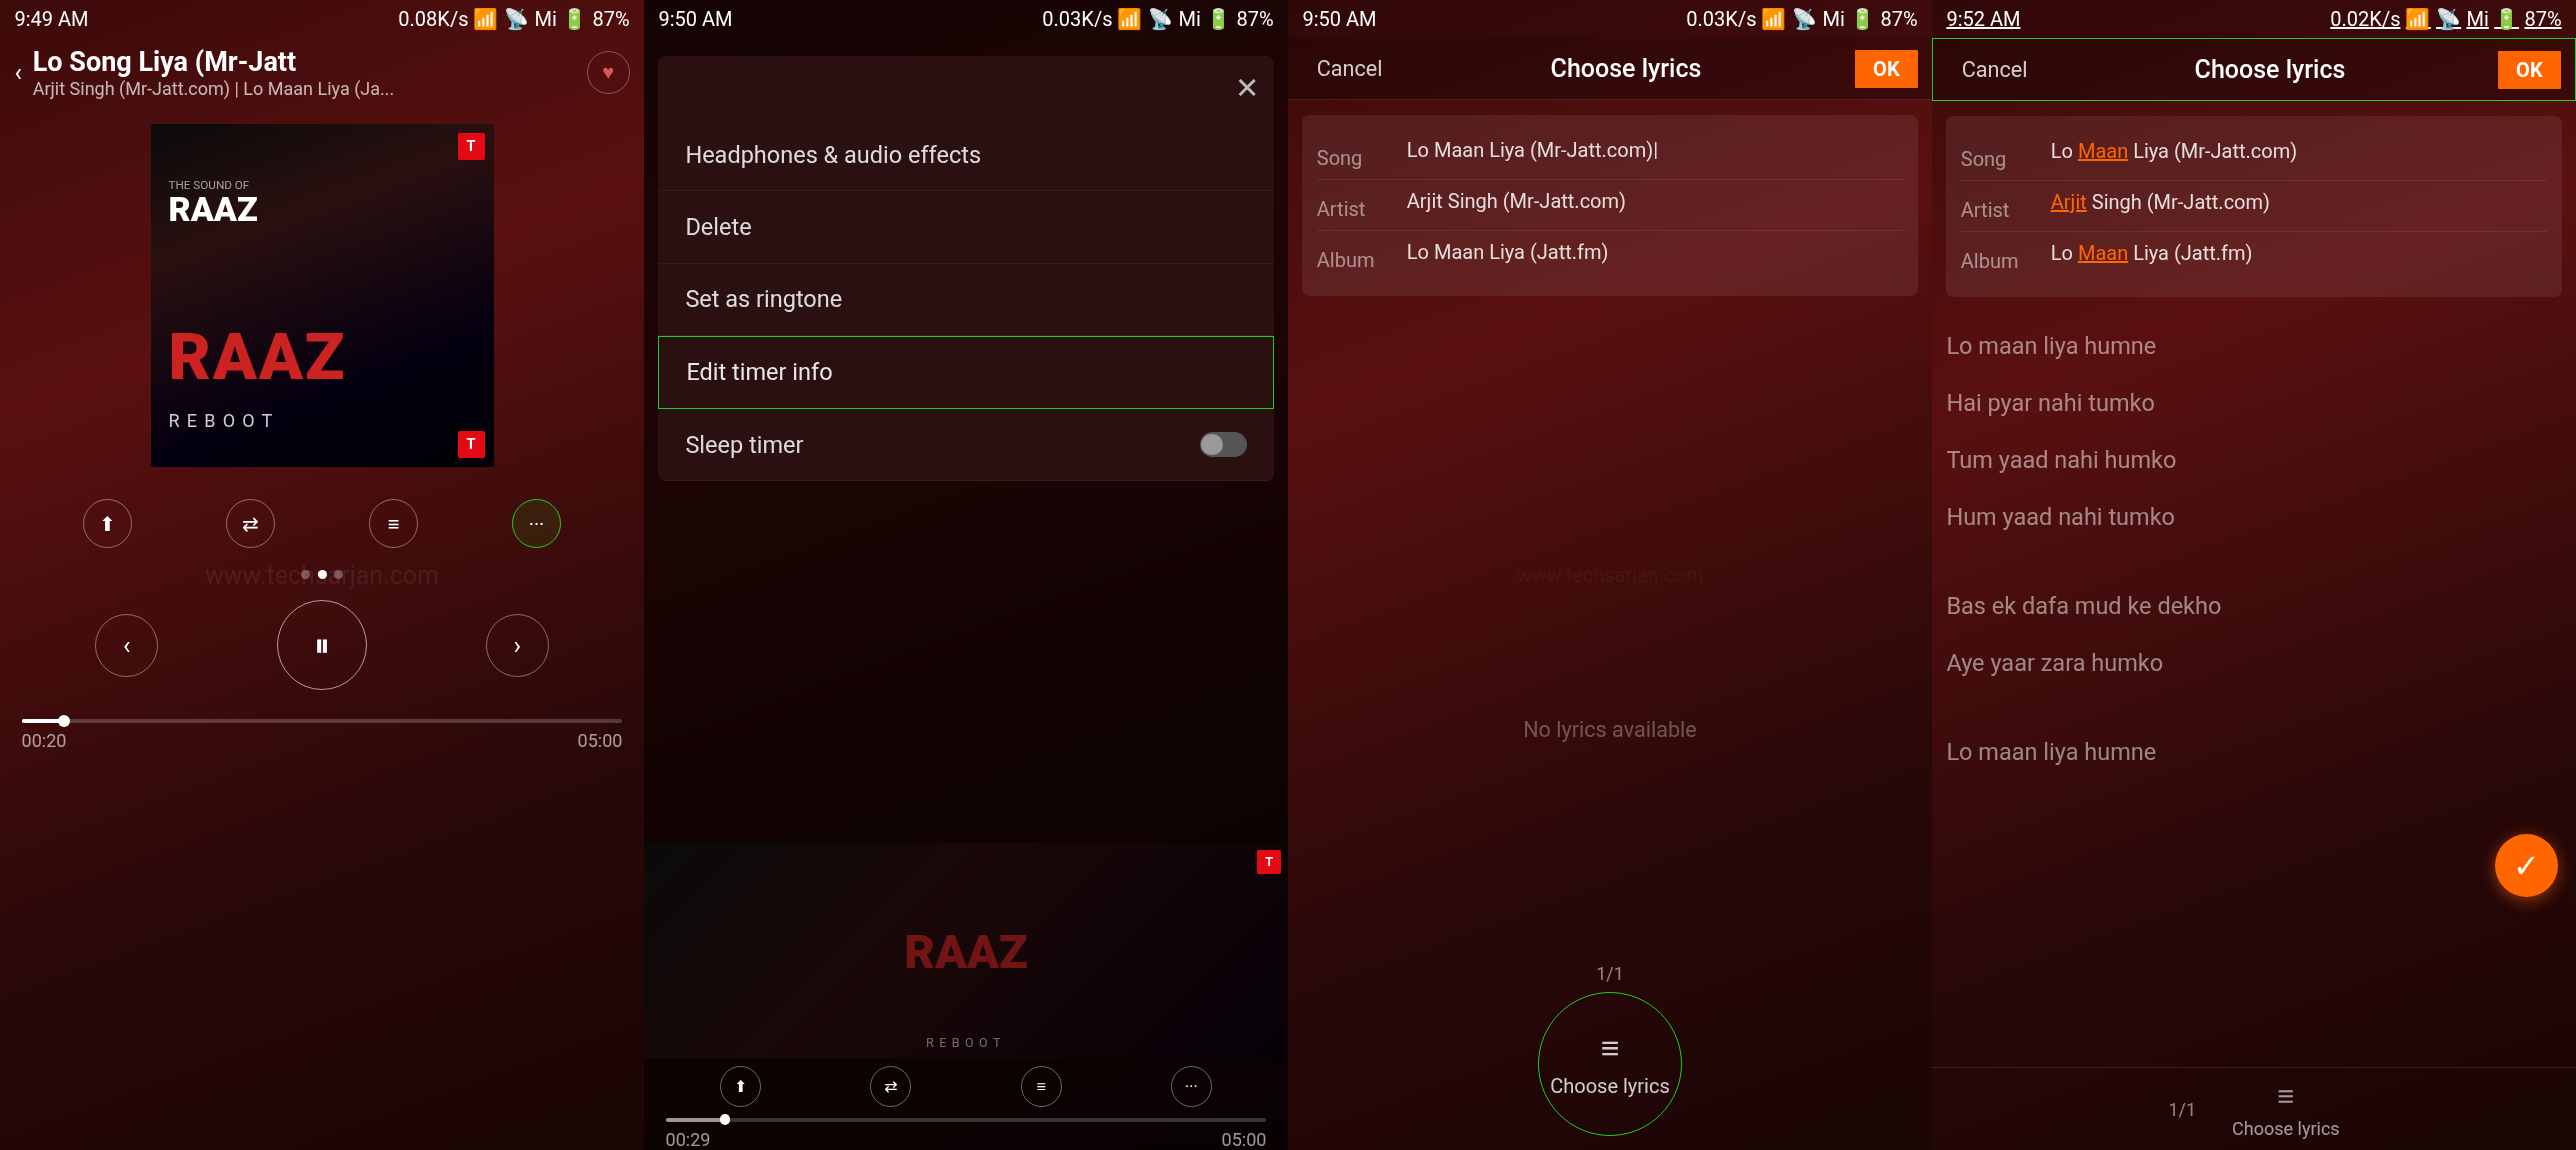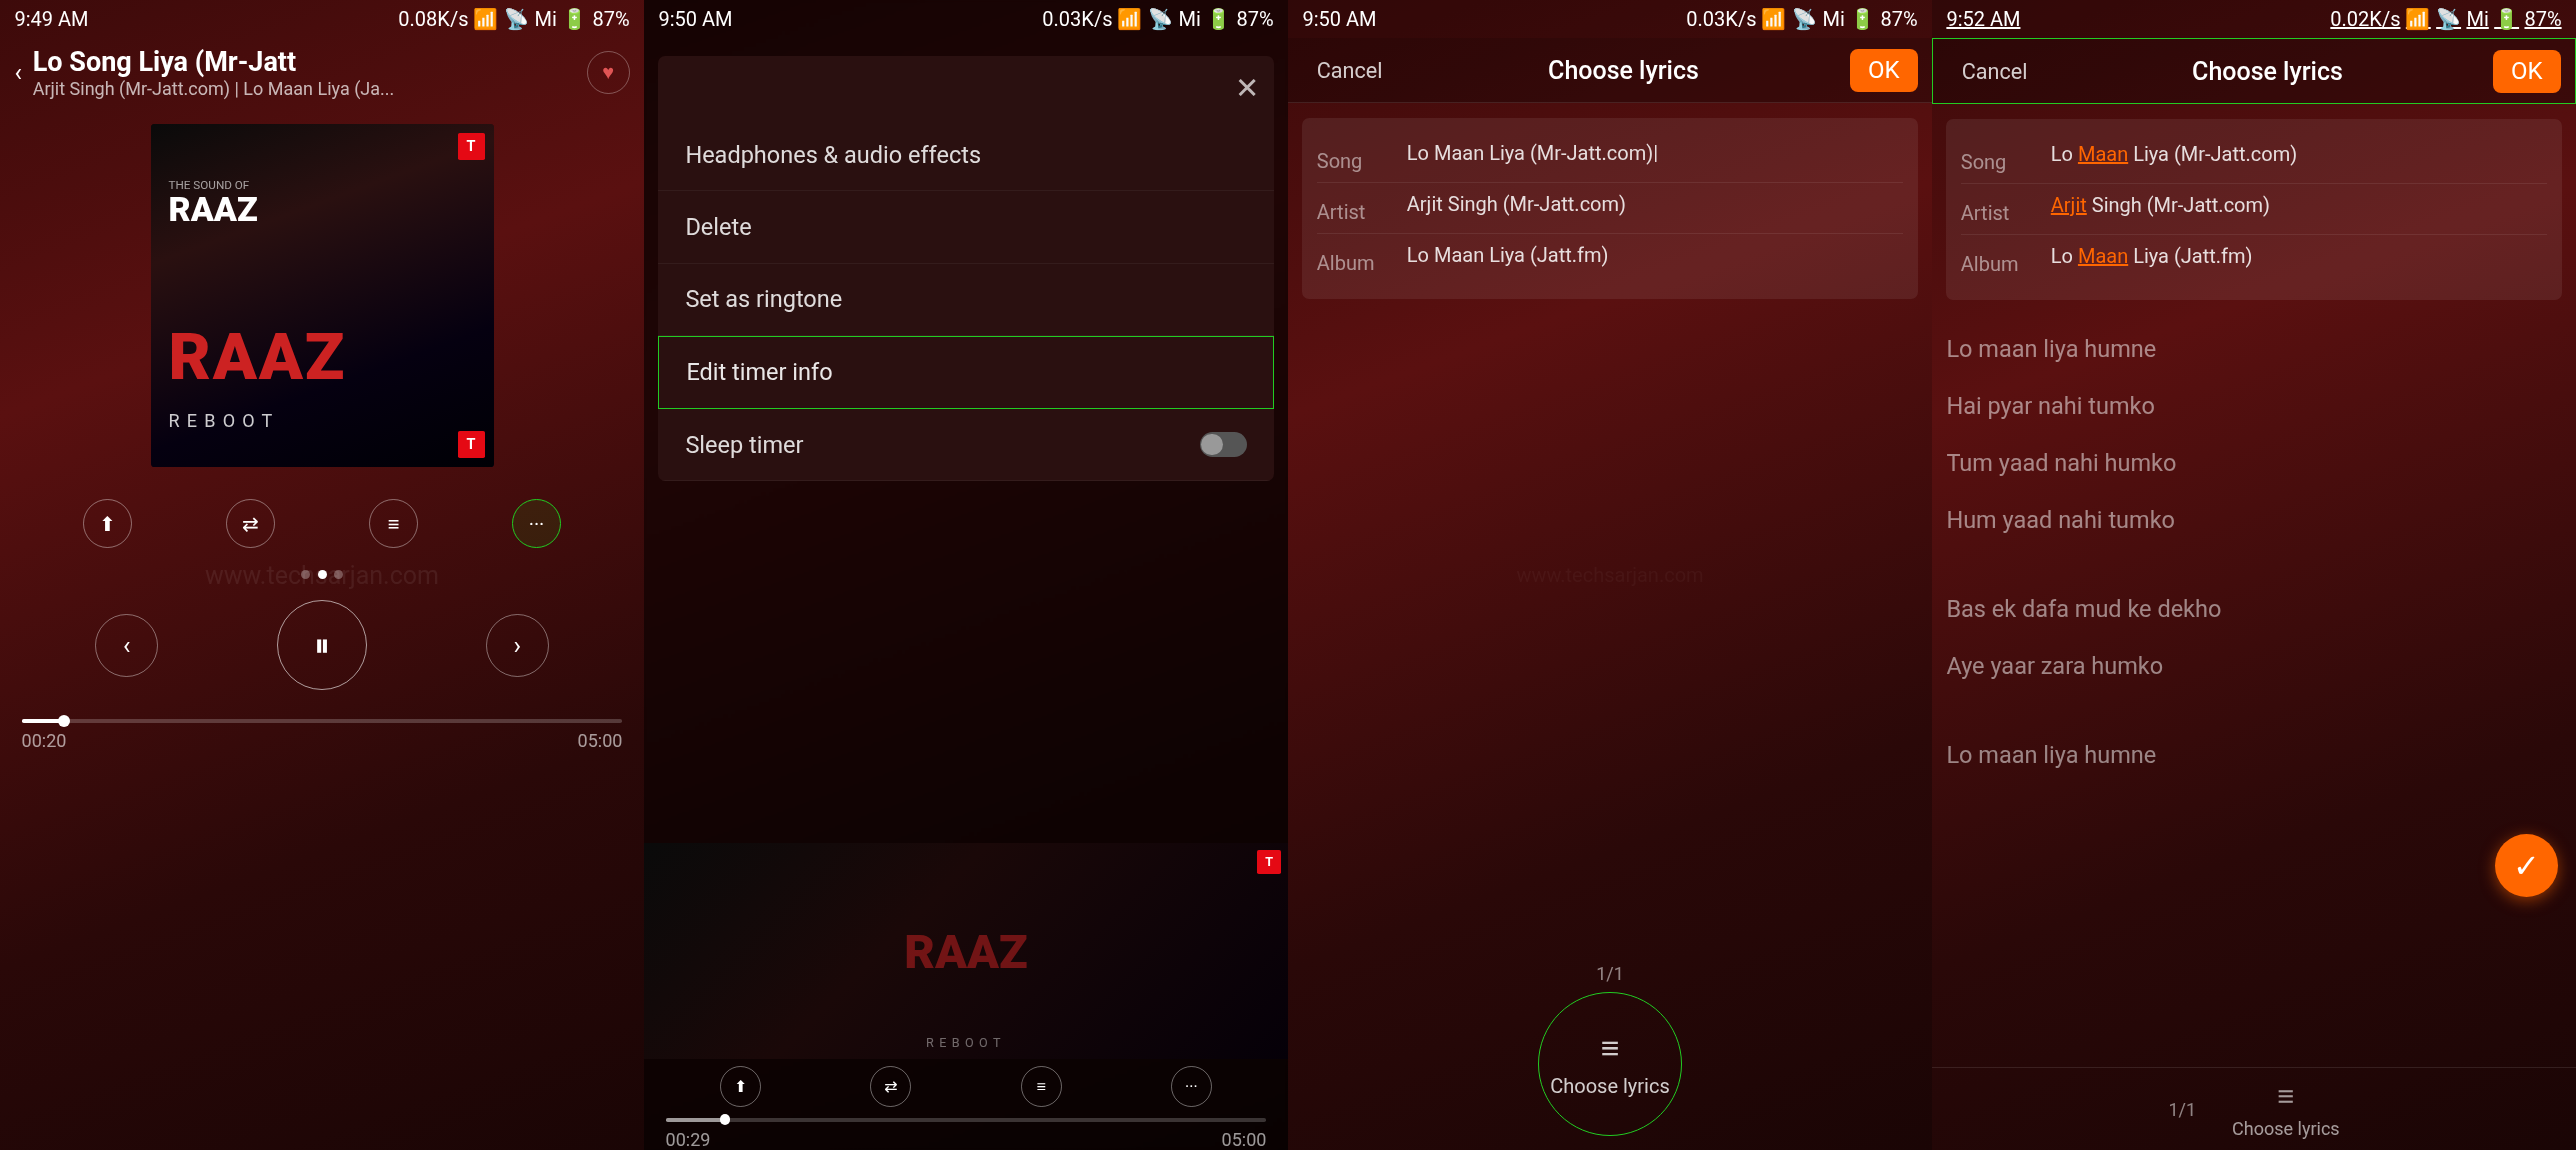--- a/index.html
+++ b/index.html
@@ -373,24 +373,24 @@
     .choose-lyrics-title {
       flex: 1;
       text-align: center;
       color: white;
       font-size: 25px;
       font-weight: 500;
     }
     .ok-btn {
       background: #ff6600;
       color: white;
-      font-size: 24px;
-      font-weight: normal;
+      font-size: 20px;
+      font-weight: bold;
       padding: 7.2px 18px;
-      border-radius: 8px;
+      border-radius: 1px;
       cursor: pointer;
     }
     .song-meta-card {
       background: rgba(255,255,255,0.08);
       margin: 14.4px;
       border-radius: 7.2px;
       padding: 14.4px;
     }
     .meta-row {
       display: flex;
@@ -682,20 +682,23 @@
     <div class="meta-row">
       <span class="meta-label">Artist</span>
       <span class="meta-value">Arjit Singh (Mr-Jatt.com)</span>
     </div>
     <div class="meta-row">
       <span class="meta-label">Album</span>
       <span class="meta-value">Lo Maan Liya (Jatt.fm)</span>
     </div>
   </div>
 
+  <div class="no-lyrics-area">
+    <span>No lyrics available</span>
+  </div>
 
   <div style="position:absolute;bottom:14.4px;left:50%;transform:translateX(-50%);display:flex;flex-direction:column;align-items:center;gap:7.2px;">
     <span class="page-indicator">1/1</span>
     <div class="choose-lyrics-btn" style="width:144px;height:144px;">
       <span class="icon">≡</span>
       <span class="label">Choose lyrics</span>
     </div>
   </div>
 
   <div style="position:absolute;top:50%;left:50%;transform:translate(-50%,-50%);color:rgba(255,255,255,0.04);font-size:20px;white-space:nowrap;pointer-events:none;">www.techsarjan.com</div>

